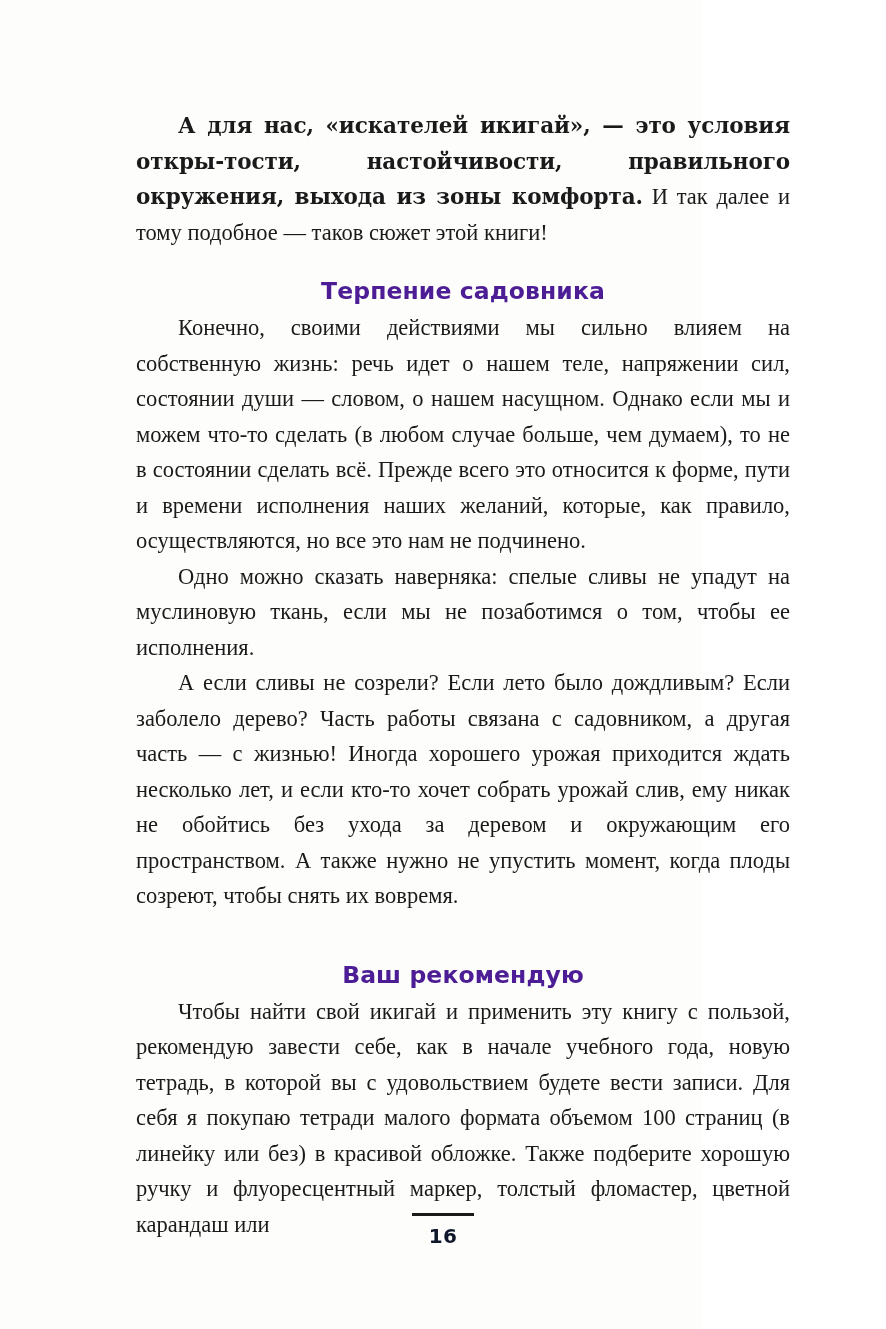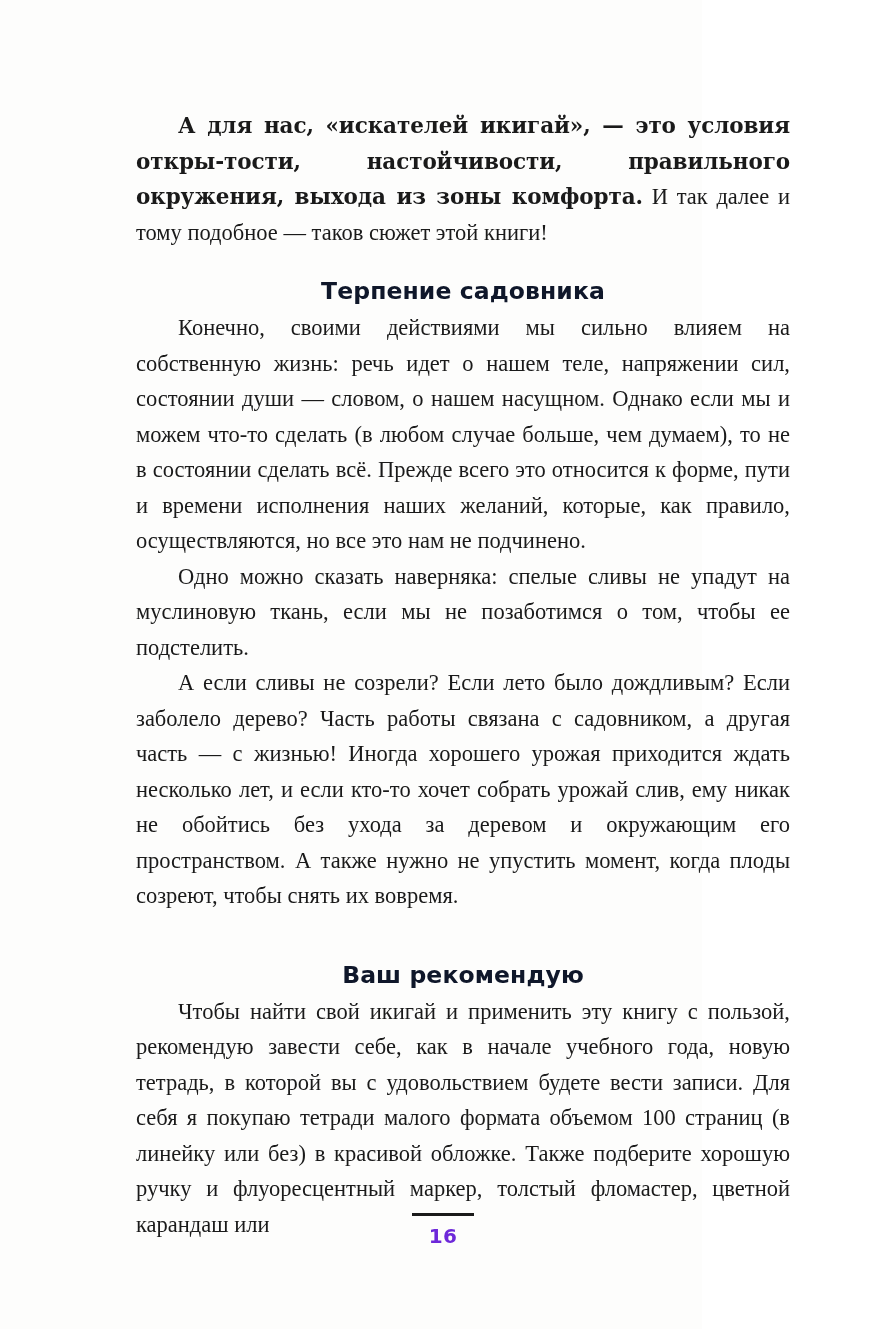--- a/index.html
+++ b/index.html
@@ -45,21 +45,21 @@
     letter-spacing: -0.1px;
   }
   h2.heading {
     margin: 26px 0 4px 0;
     text-align: center;
     font-family: "DejaVu Sans", sans-serif;
     font-weight: bold;
     font-size: 23.5px;
     line-height: 30px;
     letter-spacing: 0.1px;
-    color: #0f172a;
+    color: #4c1d95;
   }
   h2.heading.spaced-top {
     margin-top: 46px;
   }
   .footer {
     position: absolute;
     left: 0;
     top: 1213px;
     width: 886px;
     text-align: center;
@@ -67,38 +67,38 @@
   .footer-rule {
     width: 62px;
     height: 2.5px;
     background: #1a1a1a;
     margin: 0 auto 8px auto;
   }
   .folio {
     font-family: "DejaVu Sans", sans-serif;
     font-weight: bold;
     font-size: 20px;
-    color: #6d28d9;
+    color: #0f172a;
     letter-spacing: 0.4px;
   }
 </style>
 </head>
 <body>
 
 <div class="page">
 
   <div class="content">
 
     <p class="para"><span class="lead">А для нас, «искателей икигай», — это условия откры-тости, настойчивости, правильного окружения, выхода из зоны комфорта.</span><span> И так далее и тому подобное — таков сюжет этой книги!</span></p>
 
     <h2 class="heading">Терпение садовника</h2>
 
     <p class="para">Конечно, своими действиями мы сильно влияем на собственную жизнь: речь идет о нашем теле, напряжении сил, состоянии души — словом, о нашем насущном. Однако если мы и можем что-то сделать (в любом случае больше, чем думаем), то не в состоянии сделать всё. Прежде всего это относится к форме, пути и времени исполнения наших желаний, которые, как правило, осуществляются, но все это нам не подчинено.</p>
 
-    <p class="para">Одно можно сказать наверняка: спелые сливы не упадут на муслиновую ткань, если мы не позаботимся о том, чтобы ее подстелить.</p>
+    <p class="para">Одно можно сказать наверняка: спелые сливы не упадут на муслиновую ткань, если мы не позаботимся о том, чтобы ее исполнения.</p>
 
     <p class="para">А если сливы не созрели? Если лето было дождливым? Если заболело дерево? Часть работы связана с садовником, а другая часть — с жизнью! Иногда хорошего урожая приходится ждать несколько лет, и если кто-то хочет собрать урожай слив, ему никак не обойтись без ухода за деревом и окружающим его пространством. А также нужно не упустить момент, когда плоды созреют, чтобы снять их вовремя.</p>
 
     <h2 class="heading spaced-top">Ваш рекомендую</h2>
 
     <p class="para">Чтобы найти свой икигай и применить эту книгу с пользой, рекомендую завести себе, как в начале учебного года, новую тетрадь, в которой вы с удовольствием будете вести записи. Для себя я покупаю тетради малого формата объемом 100 страниц (в линейку или без) в красивой обложке. Также подберите хорошую ручку и флуоресцентный маркер, толстый фломастер, цветной карандаш или</p>
 
   </div>
 
   <div class="footer">

